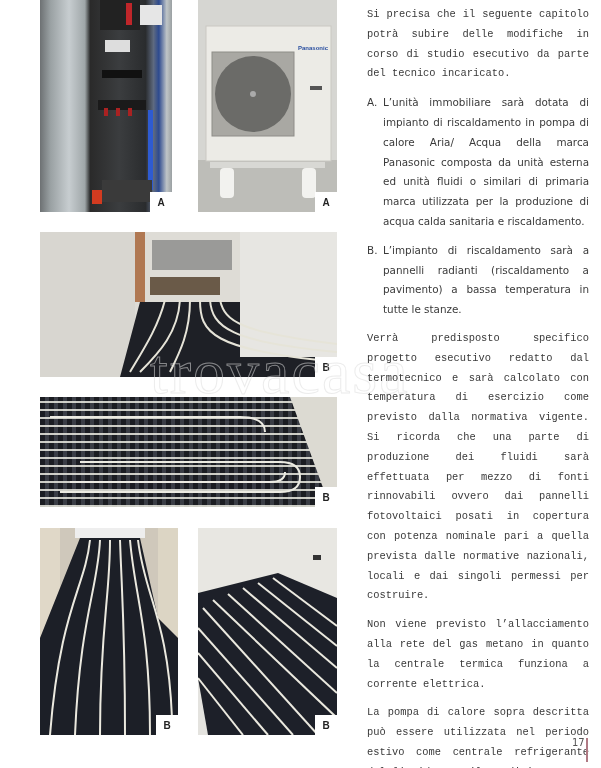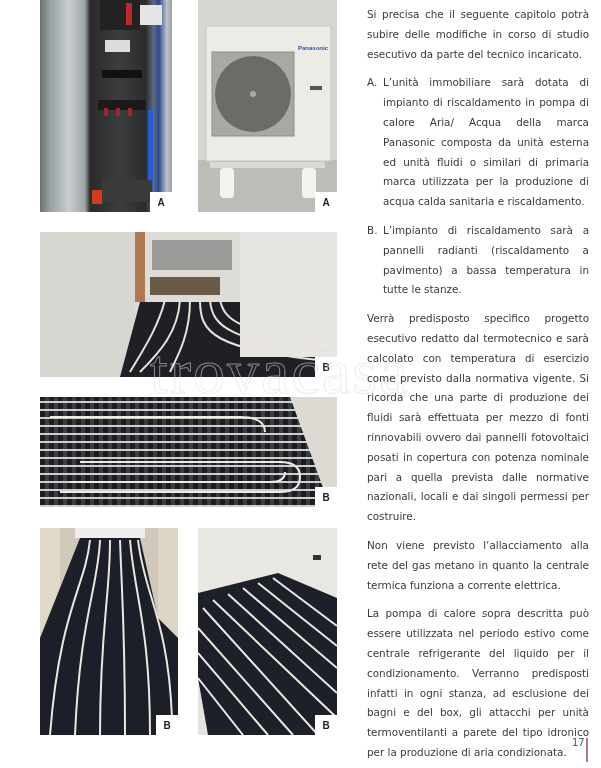--- a/index.html
+++ b/index.html
@@ -3,21 +3,21 @@
 <meta charset="utf-8">
 <style>
   html, body { margin:0; padding:0; }
   body { width:601px; height:768px; background:#ffffff; position:relative; overflow:hidden;
          font-family:"DejaVu Sans", sans-serif; color:#3a3a3a; }
   .photo { position:absolute; overflow:hidden; background:#888; }
   .tag { position:absolute; right:0; bottom:0; width:22px; height:20px; background:#fff;
          font-family:"Liberation Sans", sans-serif; font-weight:bold; font-size:10px; color:#222;
          display:flex; align-items:center; justify-content:center; }
   .text-col { position:absolute; left:367px; top:5px; width:222px; font-size:10.4px; line-height:19.8px; }
-  .text-col p { margin:0 0 9px 0; text-align:justify; }
+  .text-col p { margin:0 0 9px 0; text-align:justify;font-family:Liberation Mono, monospace; }
   .item { display:flex; margin:0 0 9px 0; }
   .item .mk { width:16px; flex:0 0 16px; }
   .item .tx { flex:1; text-align:justify; }
   .pagenum { position:absolute; left:572px; top:737px; font-size:10px; color:#555; }
   .pagebar { position:absolute; left:586px; top:738px; width:2px; height:24px; background:#b07a84; }
   .watermark { position:absolute; left:150px; top:335px; font-family:Liberation Serif, serif;
                font-size:64px; color:rgba(255,255,255,0.0); -webkit-text-stroke:1px rgba(220,220,220,0.55);
                letter-spacing:2px; pointer-events:none; }
 
   

